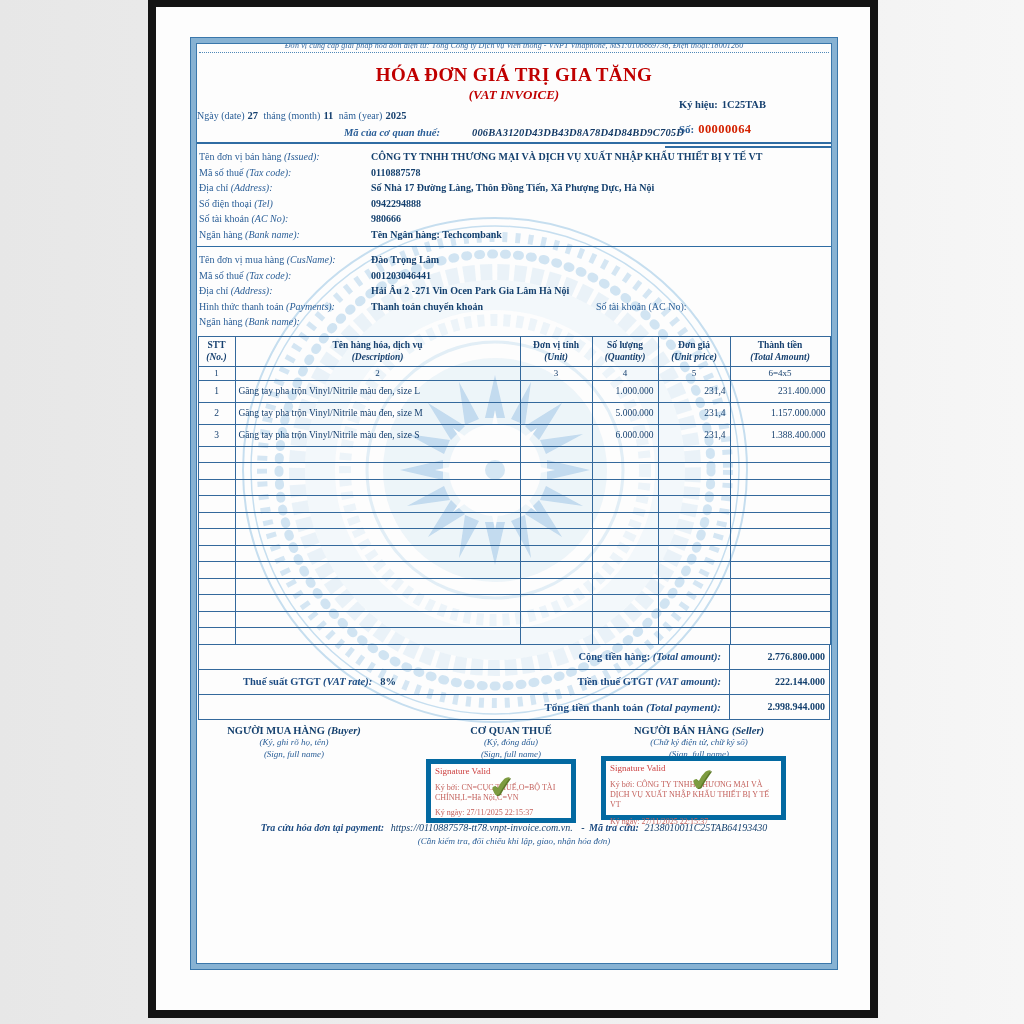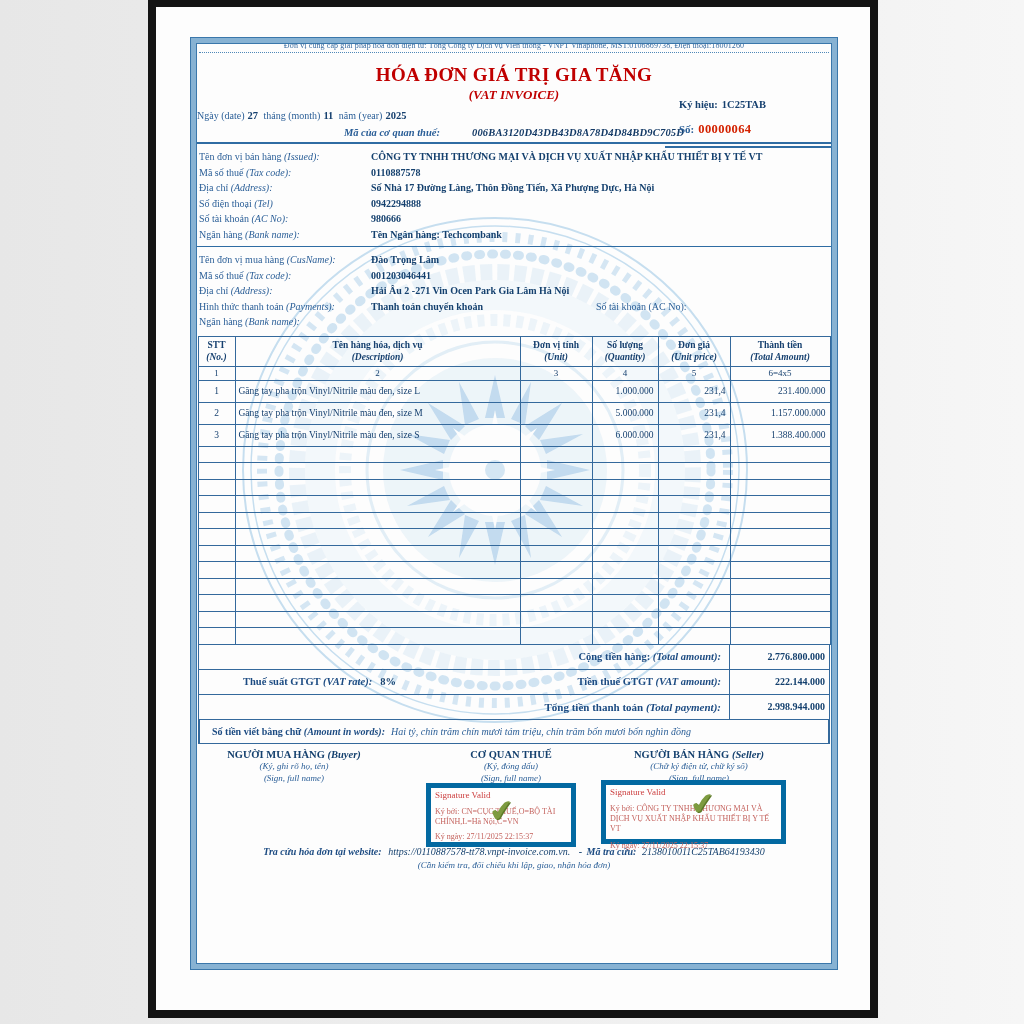--- a/index.html
+++ b/index.html
@@ -13,21 +13,21 @@
   .paper { position:absolute; left:8px; top:7px; right:8px; bottom:8px; background:#fdfdfd; }
   .frame { position:absolute; left:34px; top:30px; right:32px; bottom:40px; border:1px solid #3a77ab; }
   .frame-band { position:absolute; inset:0; border:5px solid #87b2d3; box-shadow: inset 0 0 0 1px #3a77ab; pointer-events:none; z-index:5; }
   .content { position:relative; height:100%; padding:0 6px; z-index:1; color:#1c4b82; }
 
   
   .wm { position:absolute; left:44px; top:172px; width:520px; height:520px; opacity:.8; z-index:0; pointer-events:none; }
 
   
   .provider { margin:3px 2px 0; padding-bottom:2px; border-bottom:1px dotted #4f88b8;
-    font-size:8px; text-align:center; color:#35699f; letter-spacing:.1px; }
+    font-size:8px; font-style:italic; text-align:center; color:#35699f; letter-spacing:.1px; }
   .title { margin-top:11px; text-align:center; color:#c00000; font-weight:bold; font-size:19px; letter-spacing:.4px; }
   .subtitle { text-align:center; color:#c00000; font-weight:bold; font-style:italic; font-size:13px; margin-top:1px; }
   .date-line { text-align:left; font-size:10px; margin-top:7px; color:#2a5e97; }
   .date-line b { font-size:10.5px; padding:0 3px; color:#16406f; }
   .serial { position:absolute; top:50px; right:0; width:172px; padding:0 0 5px 14px; border-bottom:2px solid #2f6ca3; line-height:1.55; z-index:2; }
   .serial .k { font-weight:bold; font-size:10.5px; color:#16406f; }
   .serial .no-lab { font-weight:bold; font-size:11px; color:#2a5e97; }
   .serial .no-val { font-weight:bold; font-size:12.5px; color:#d42200; letter-spacing:.4px; }
   .taxcode { text-align:center; font-size:10.5px; font-weight:bold; font-style:italic; margin-top:6px; color:#2a5e97; }
   .taxcode b { color:#143a66; padding-left:4px; letter-spacing:.2px;margin-left:28px; }
@@ -413,24 +413,20 @@
               <span class="t-lab"><span>Tiền thuế GTGT</span> <i>(VAT amount):</i></span>
             </div>
             <div class="t-amount">222.144.000</div>
           </div>
           <div class="t-row">
             <div class="t-left">
                 <span class="t-lab" style="font-size:11px;"><span>Tổng tiền thanh toán</span> <i>(Total payment):</i></span>
               </div>
             <div class="t-amount">2.998.944.000</div>
           </div>
-          <div class="words">
-            <span class="wl"><span>Số tiền viết bằng chữ</span> <i>(Amount in words):</i></span>
-            <span class="wv">Hai tỷ, chín trăm chín mươi tám triệu, chín trăm bốn mươi bốn nghìn đồng</span>
-          </div>
         </div>
 
         <div class="sig-area">
           <div class="sig-col b">
             <div class="sig-title"><span>NGƯỜI MUA HÀNG</span> <i>(Buyer)</i></div>
             <div class="sig-sub">(Ký, ghi rõ họ, tên)</div>
             <div class="sig-sub">(Sign, full name)</div>
           </div>
           <div class="sig-col t">
             <div class="sig-title"><span>CƠ QUAN THUẾ</span></div>
@@ -451,21 +447,21 @@
           </div>
           <div class="sig-box seller">
             <div class="sv">Signature Valid</div>
             <div class="sg">Ký bởi: CÔNG TY TNHH THƯƠNG MẠI VÀ DỊCH VỤ XUẤT NHẬP KHẨU THIẾT BỊ Y TẾ VT</div>
             <div class="sg-date">Ký ngày: 27/11/2025 22:15:37</div>
             <div class="check">✔</div>
           </div>
         </div>
 
         <div class="footer1">
-          <span class="f-lab">Tra cứu hóa đơn tại website:</span>
+          <span class="f-lab">Tra cứu hóa đơn tại payment:</span>
           <span class="f-url">https://0110887578-tt78.vnpt-invoice.com.vn.</span>
           <span class="f-sep">-</span>
           <span class="f-clab">Mã tra cứu:</span>
           <span class="f-code">2138010011C25TAB64193430</span>
         </div>
         <div class="footer2">(Cần kiểm tra, đối chiếu khi lập, giao, nhận hóa đơn)</div>
 
       </div>
     </div>
   </div>

